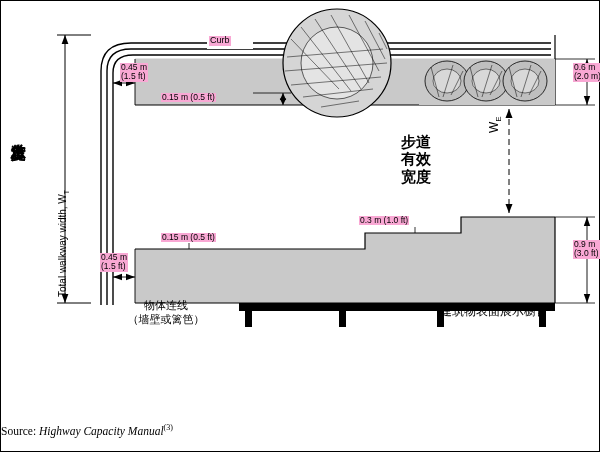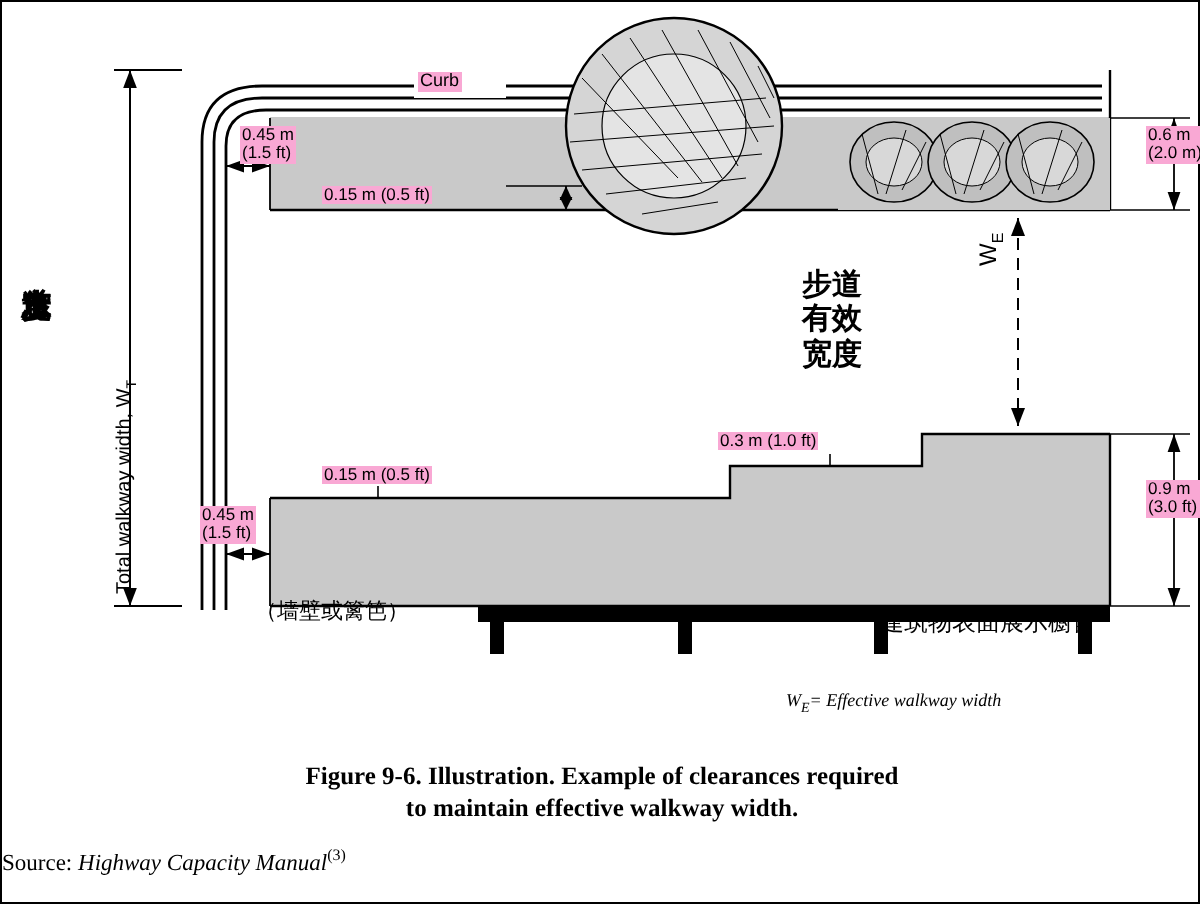--- a/index.html
+++ b/index.html
@@ -232,35 +232,29 @@
     <div>0.45 m</div>
     <div>(1.5 ft)</div>
   </div>
 
   <div class="abs dimlabel" style="left:572px;top:239px;">
     <div>0.9 m</div>
     <div>(3.0 ft)</div>
   </div>
 
   <div class="abs cnbox" style="left:100px;top:298px;width:130px;">
+    <div>物体连线</div>
     <div>（墙壁或篱笆）</div>
   </div>
 
 
   <div class="abs cnbox" style="left:398px;top:304px;width:190px;font-size:12px;font-family:Liberation Mono, monospace;">
     <span>建筑物表面展示橱窗</span>
   </div>
 
 
-  <div class="abs smallcap" style="left:392px;top:344px;">
-    <span class="ital">W</span><span class="ital" style="font-size:7px;vertical-align:sub;">E</span><span class="ital">= Effective walkway width</span>
-  </div>
-
-  <div class="abs caption" style="left:0;top:380px;width:600px;">
-    <div>Figure 9-6. Illustration. Example of clearances required</div>
-    <div>to maintain effective walkway width.</div>
-  </div>
+
 
   <div class="abs source" style="left:0;top:422px;width:600px;">
     <span>Source: </span><i>Highway Capacity Manual</i><span class="sup">(3)</span>
   </div>
 
 </div>
 
 </body></html>

